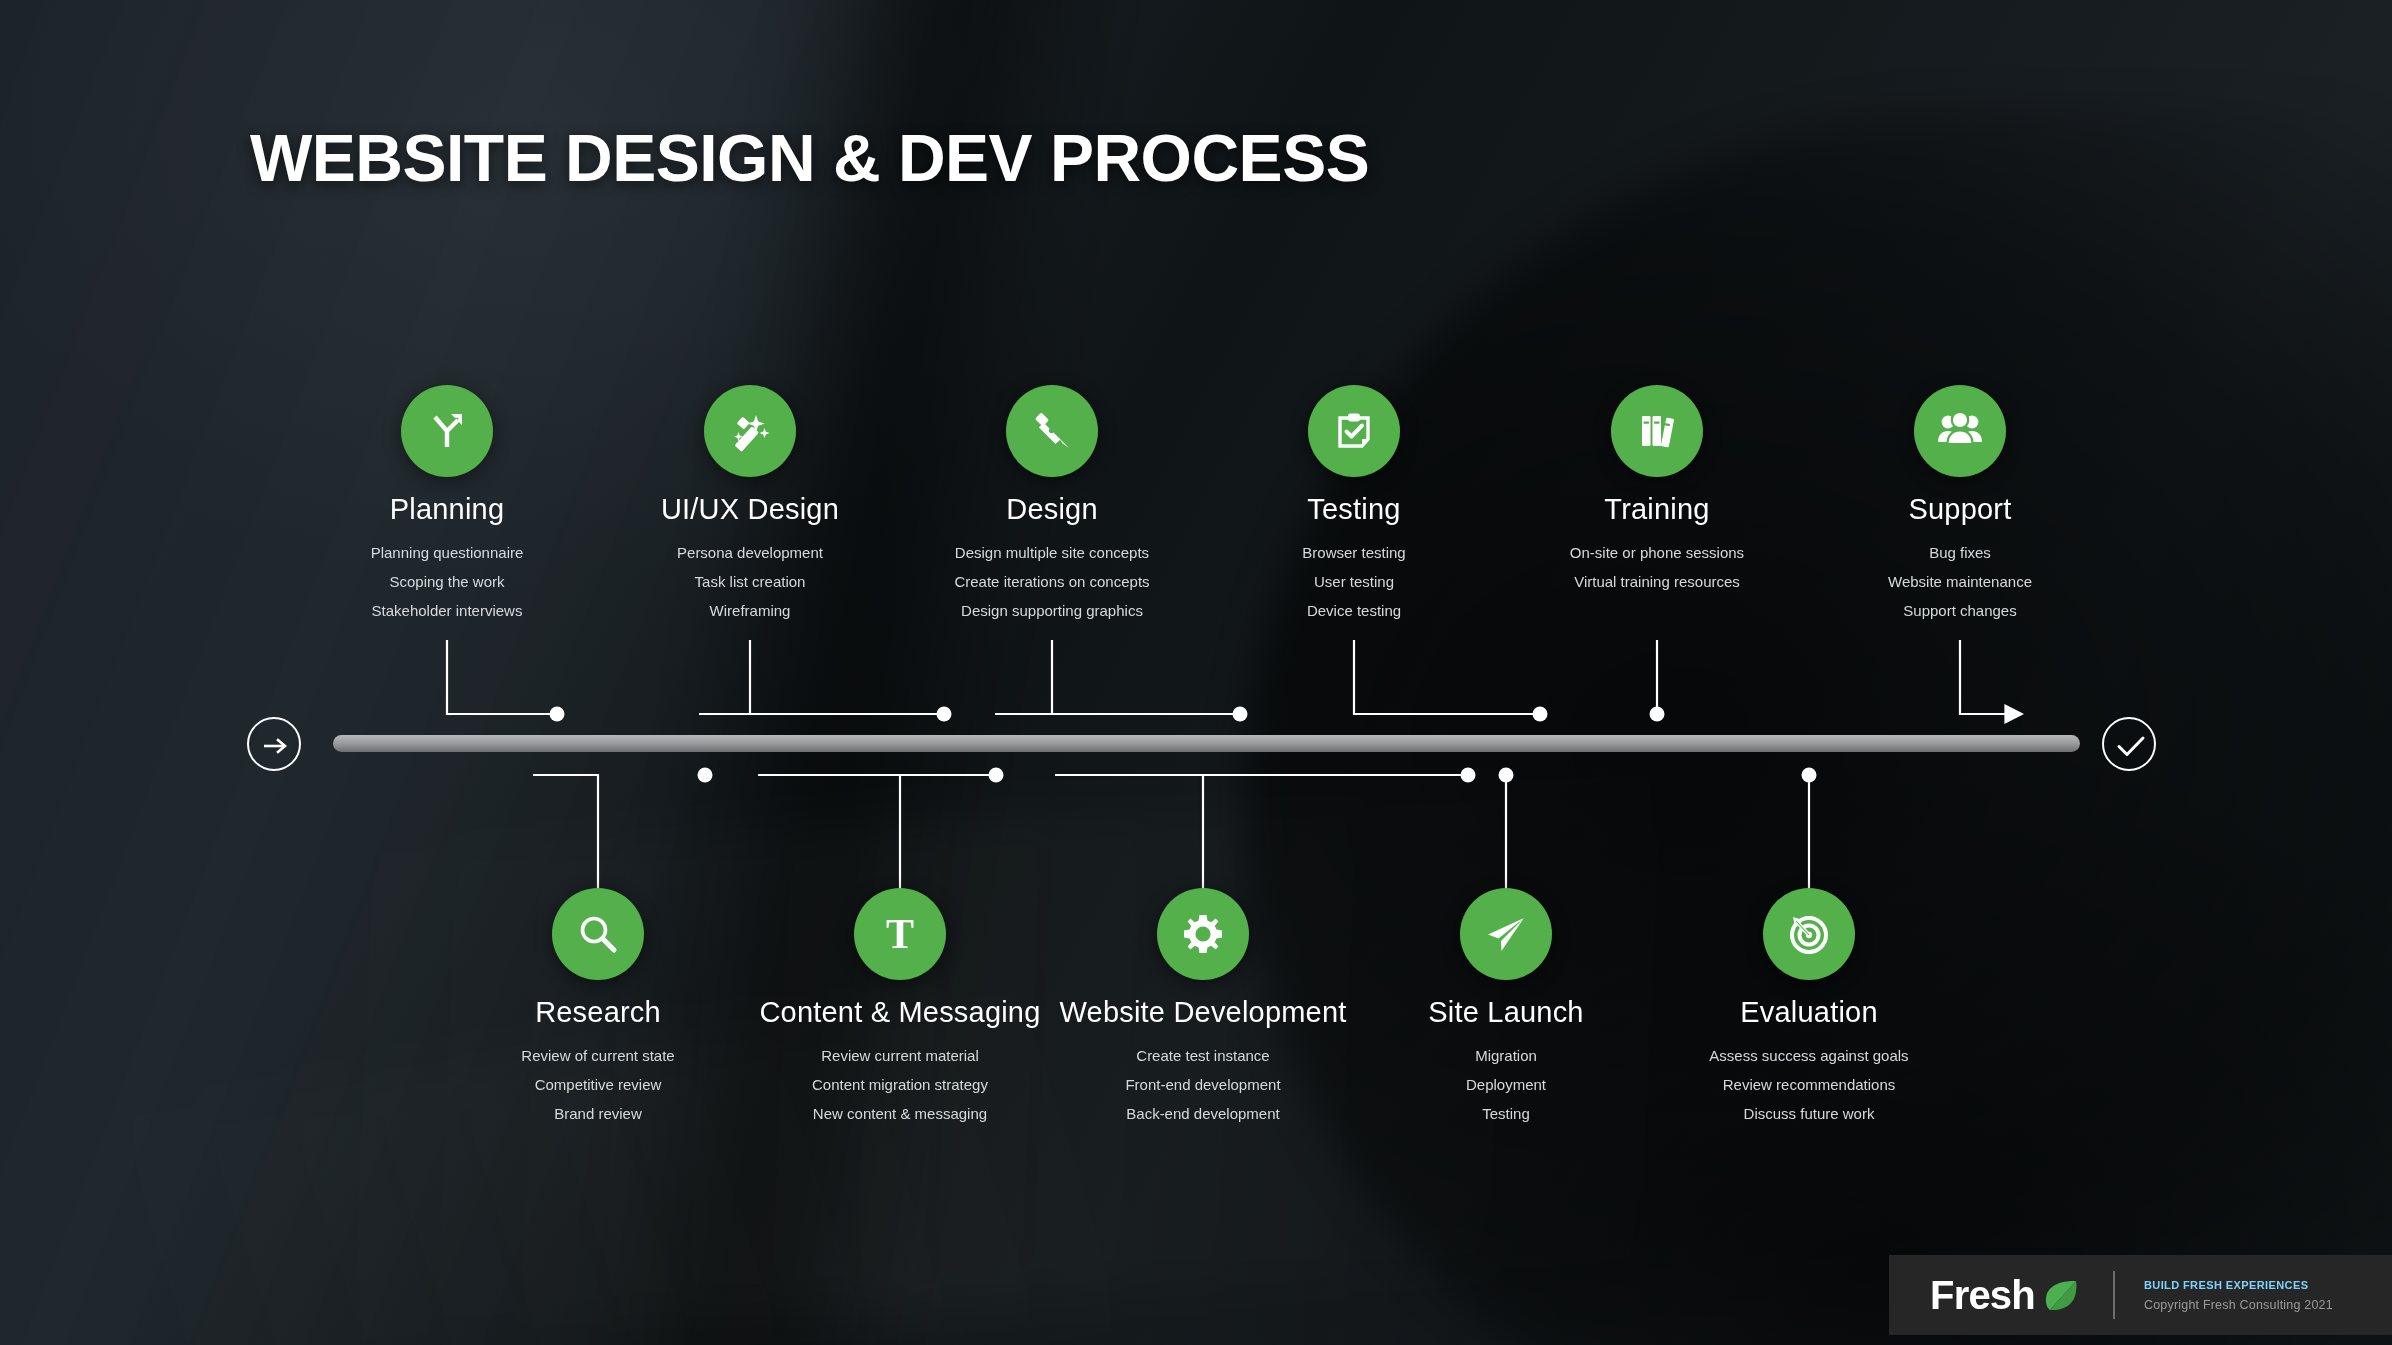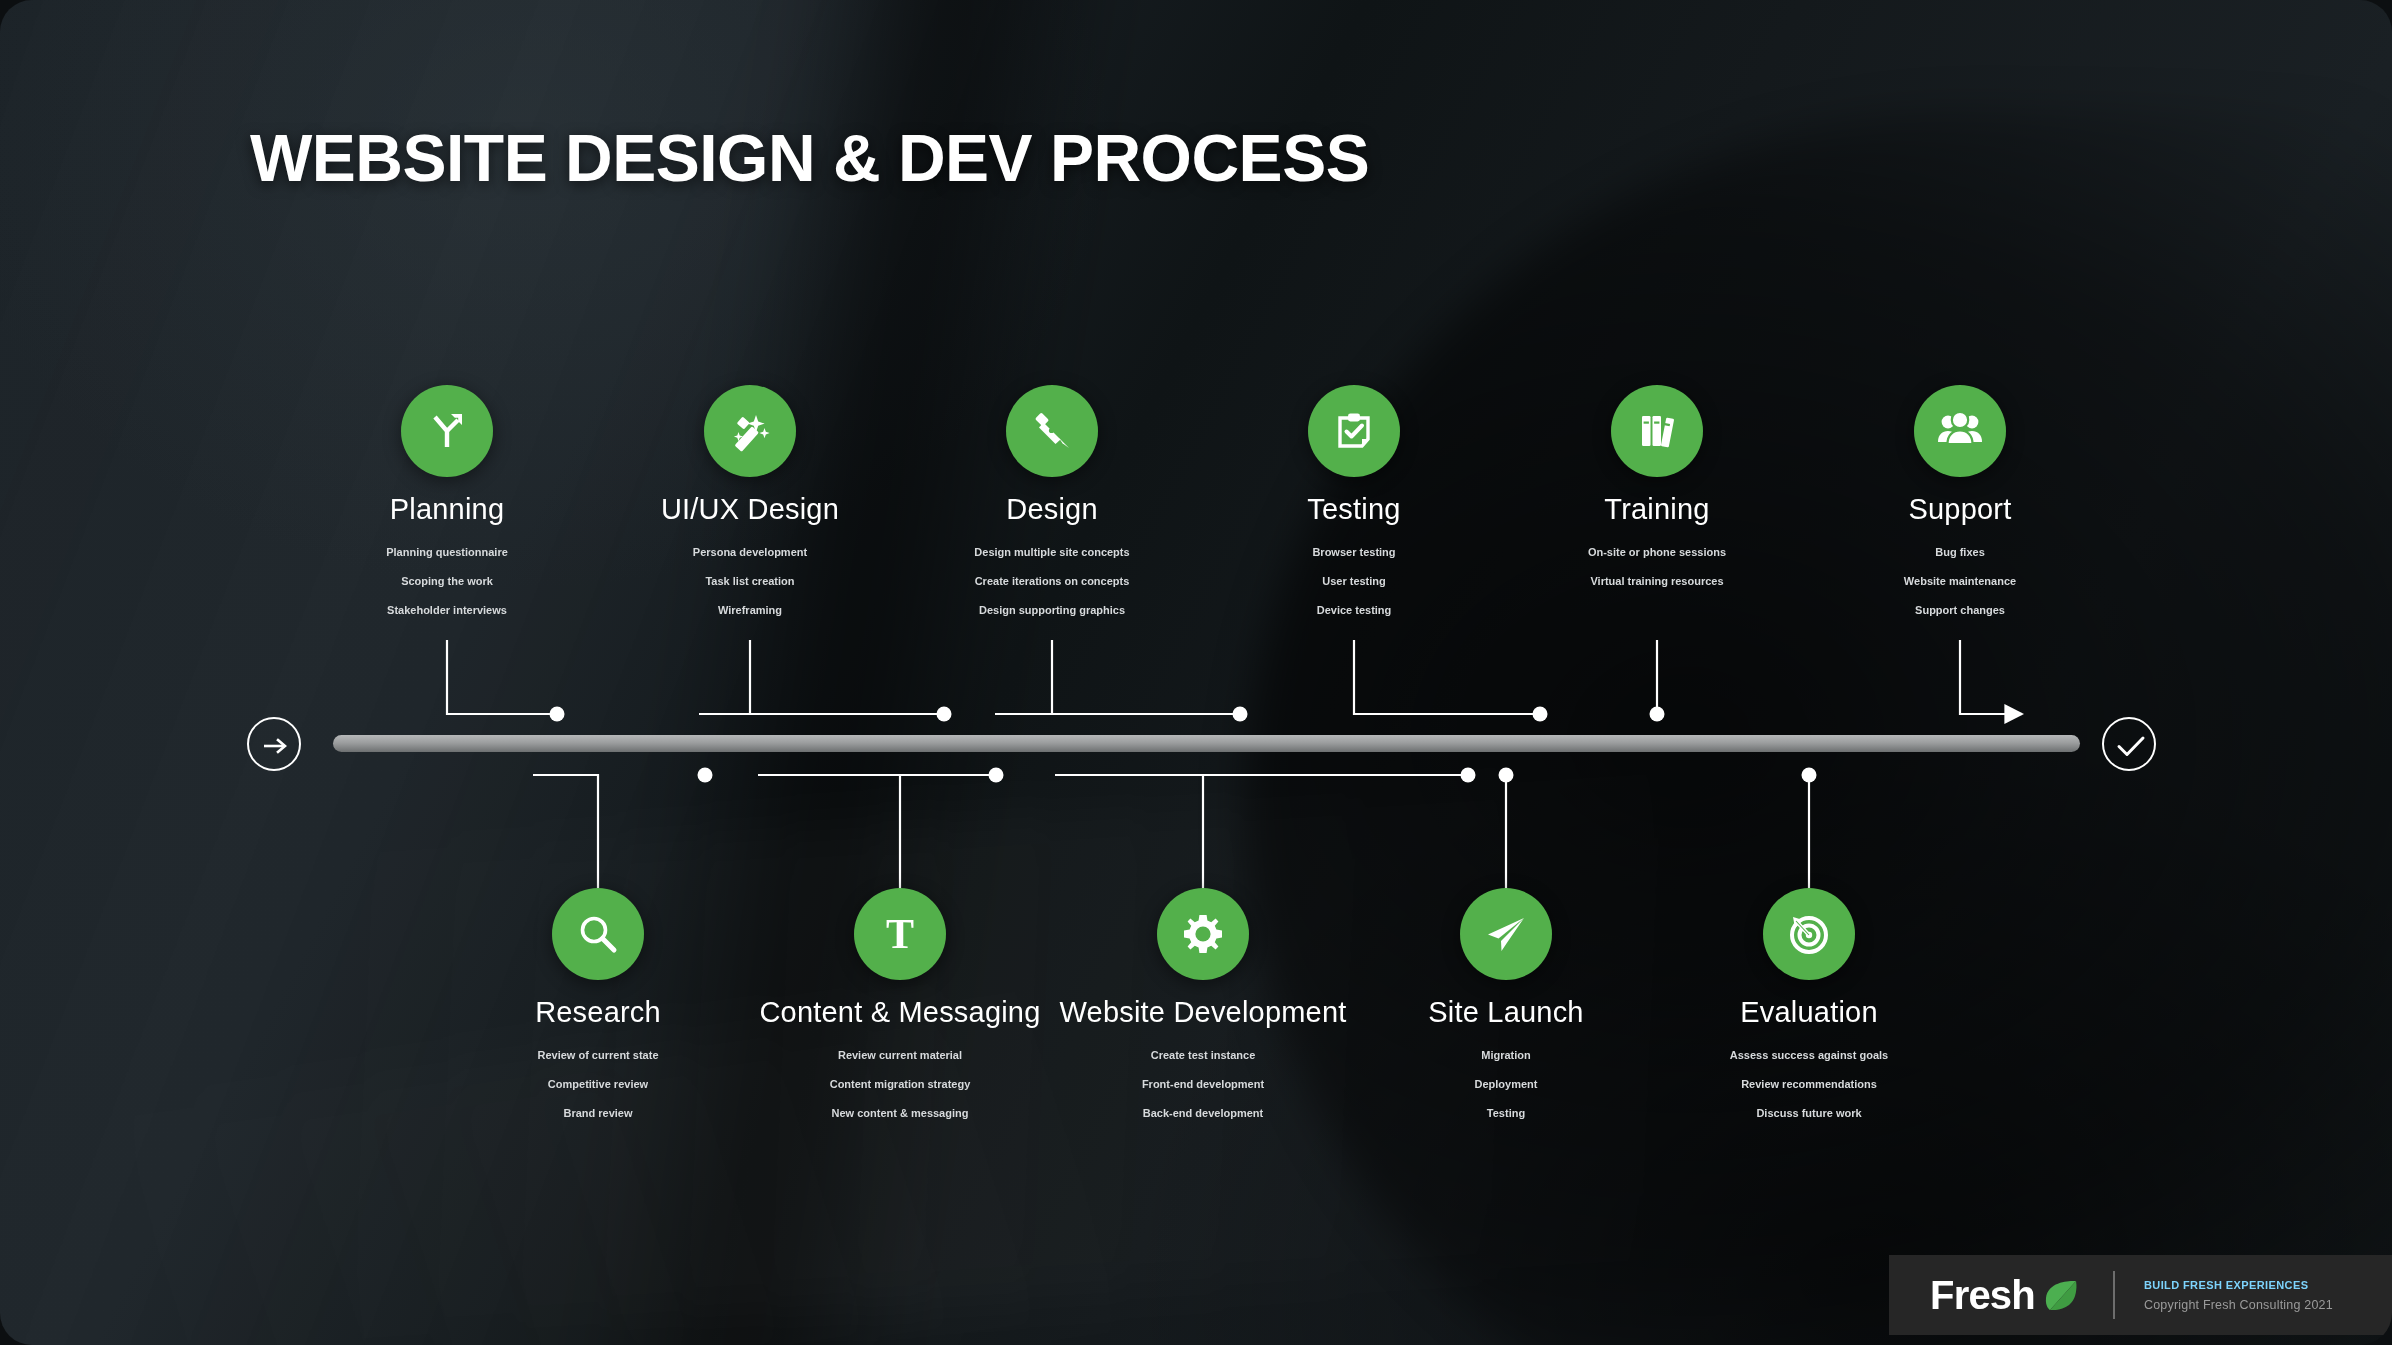--- a/index.html
+++ b/index.html
@@ -10,21 +10,20 @@
     overflow:hidden;
     position:relative;
   }
   #stage {
     position:absolute; inset:0;
     background:
       radial-gradient(ellipse 1200px 900px at 78% 95%, rgba(0,0,0,.55), rgba(0,0,0,0) 62%),
       radial-gradient(ellipse 900px 700px at 22% 10%, rgba(42,52,58,.45), rgba(0,0,0,0) 65%),
       linear-gradient(118deg, #1b2227 0%, #1a2126 26%, #0f1416 44%, #14191c 58%, #1a2024 78%, #121719 100%);
     overflow:hidden;
-    border-radius:32px;
   }
   
   .sheen {
     position:absolute; pointer-events:none;
   }
   .sheen.s1 {
     left:-6%; top:-25%; width:46%; height:160%;
     background:linear-gradient(100deg, rgba(255,255,255,0) 0%, rgba(255,255,255,.030) 42%, rgba(255,255,255,0) 72%);
     transform:rotate(11deg); filter:blur(26px);
   }
@@ -81,22 +80,22 @@
     display:flex; align-items:center; justify-content:center;
     box-shadow:0 4px 18px rgba(0,0,0,.45);
   }
   .bubble svg { display:block; }
   .node-title {
     color:#ffffff; font-size:29px; font-weight:400;
     margin-top:16px; letter-spacing:.2px; white-space:nowrap;
   }
   .node-bullets { margin-top:12px; }
   .node-bullets div {
-    color:#d7dadc; font-size:11px; line-height:29px;
-    white-space:nowrap; font-weight:700;
+    color:#d7dadc; font-size:15px; line-height:29px;
+    white-space:nowrap; font-weight:400;
   }
 
   
   #connectors { position:absolute; inset:0; pointer-events:none; }
 
   
   #footer {
     position:absolute; left:1889px; top:1255px;
     width:503px; height:80px;
     background:#262626;

